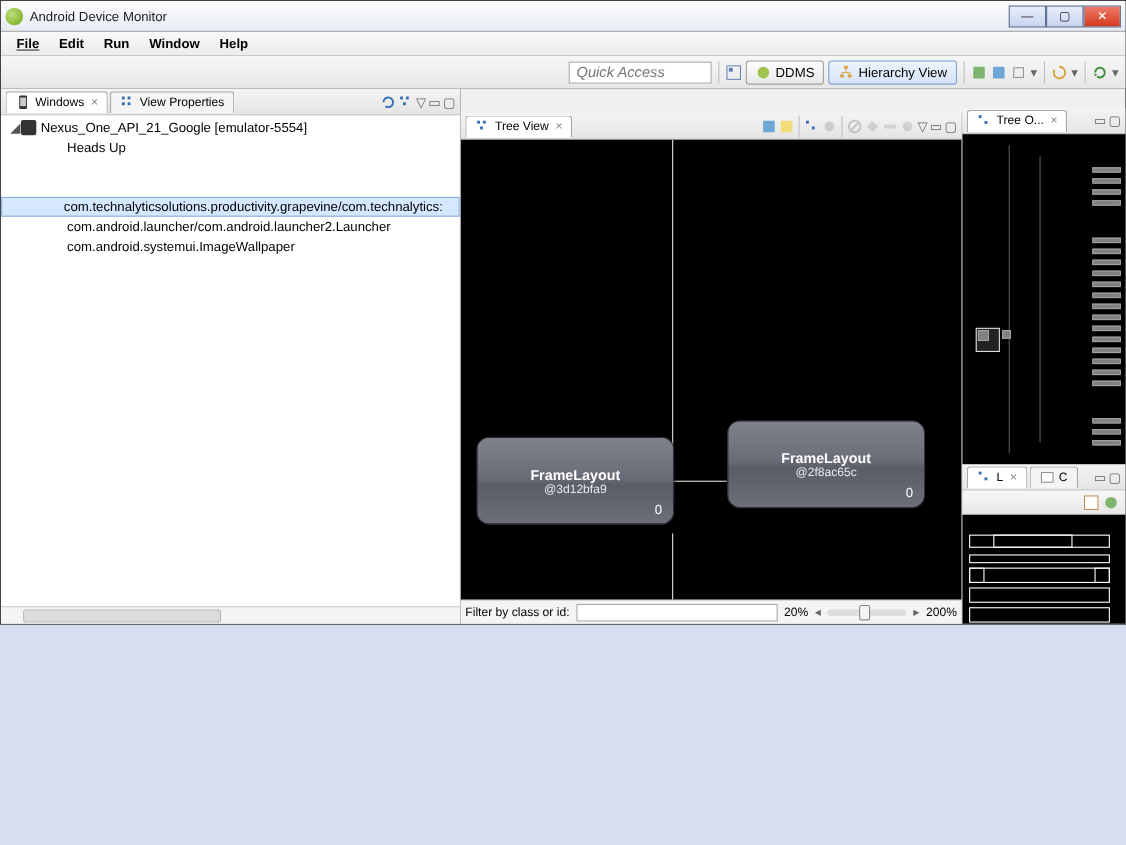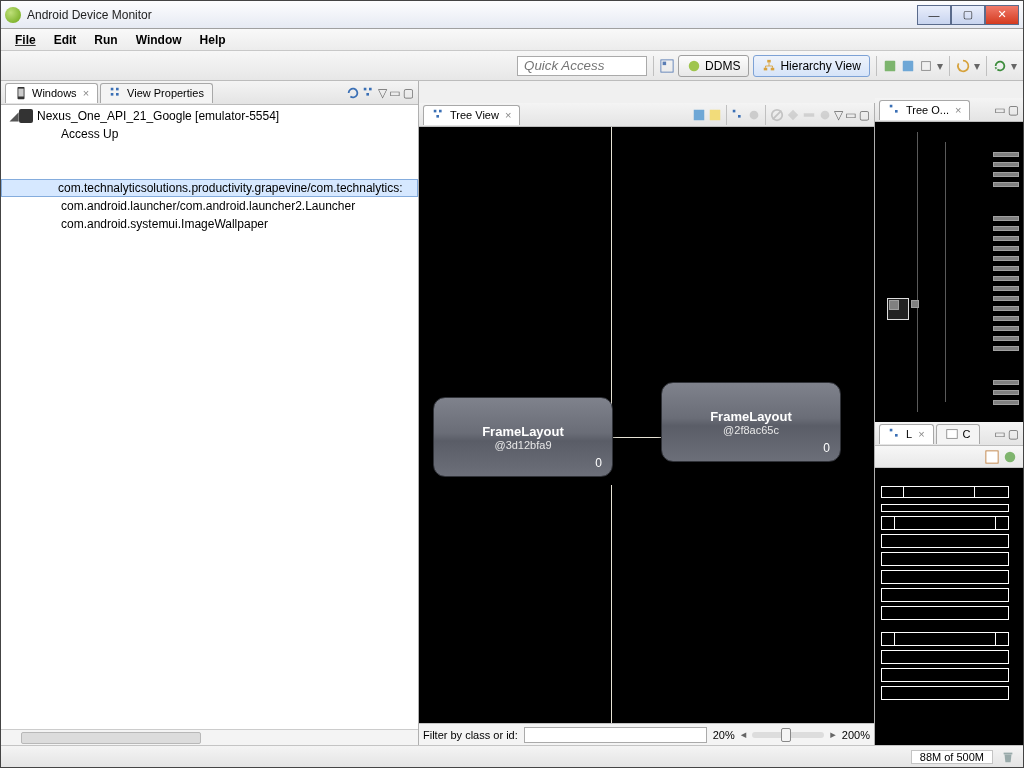--- a/index.html
+++ b/index.html
@@ -1,17 +1,17 @@
 <!DOCTYPE html>
 <html><head>
 <meta charset="utf-8">
 <style>
   * { box-sizing: border-box; }
   html, body { margin:0; padding:0; font-family: "Segoe UI", Tahoma, sans-serif; font-size:12px; height:100%; overflow:hidden; background:#d6dff0; }
-  .window { width:1024px; height:768px; background:#f0f0f0; display:flex; flex-direction:column; border:1px solid #444; }
+  .window { width:1024px; height:568px; background:#f0f0f0; display:flex; flex-direction:column; border:1px solid #444; }
   .titlebar { height:28px; background:linear-gradient(#fdfdfe,#e6eaf3); display:flex; align-items:center; padding:0 4px; border-bottom:1px solid #a0a0a0; }
   .titlebar .favicon { width:16px; height:16px; border-radius:50%; background:radial-gradient(circle at 35% 35%, #bfe07a, #6aa514); margin-right:6px; }
   .titlebar .title { flex:1; font-size:12px; color:#222; }
   .winbtns { display:flex; gap:0; }
   .winbtn { width:34px; height:20px; border:1px solid #5a6b8c; background:linear-gradient(#e9eefb,#c8d4ef); display:flex; align-items:center; justify-content:center; font-size:11px; color:#222; }
   .winbtn.close { background:linear-gradient(#f07a6a,#d43a1f); color:#fff; }
   .menubar { height:22px; background:linear-gradient(#f9f9f9,#ececec); display:flex; align-items:center; padding:0 6px; gap:2px; border-bottom:1px solid #c8c8c8; }
   .menubar span { padding:18px 8px;font-weight:bold; }
   .toolbar { height:30px; background:linear-gradient(#f7f7f7,#e7e7e7); display:flex; align-items:center; padding:0 6px; gap:4px; border-bottom:1px solid #bcbcbc; }
   .toolbar .spacer { flex:1; }
@@ -159,21 +159,21 @@
         <span style="color:#666">▢</span>
       </div>
 
       <div class="tree">
         <div class="tree-row">
           <span class="tw">◢</span>
           <span class="dev-icon"></span>
           <span>Nexus_One_API_21_Google [emulator-5554]</span>
         </div>
         <div class="tree-row" style="padding-left:60px">
-            <span>Access Up</span>
+            <span>Heads Up</span>
           </div>
         <div style="height:36px"></div>
         <div class="tree-row sel" style="padding-left:56px">
             <span>com.technalyticsolutions.productivity.grapevine/com.technalytics:</span>
           </div>
         <div class="tree-row" style="padding-left:60px">
             <span>com.android.launcher/com.android.launcher2.Launcher</span>
           </div>
         <div class="tree-row" style="padding-left:60px">
             <span>com.android.systemui.ImageWallpaper</span>
@@ -347,21 +347,14 @@
         <div class="wire" style="left:6px; top:164px; width:14px; height:14px"></div>
         <div class="wire" style="left:120px; top:164px; width:14px; height:14px"></div>
         <div class="wire" style="left:6px; top:182px; width:128px; height:14px"></div>
         <div class="wire" style="left:6px; top:200px; width:128px; height:14px"></div>
         <div class="wire" style="left:6px; top:218px; width:128px; height:14px"></div>
       </div>
     </div>
 
   </div>
 
-  <div class="statusbar">
-    <div class="heap">88M of 500M</div>
-    <svg class="ic" viewBox="0 0 16 16">
-        <path d="M4 5h8l-1 9H5z" fill="#9aa"></path>
-        <rect x="3" y="3" width="10" height="2" fill="#9aa"></rect>
-      </svg>
-  </div>
 
 </div>
 
 </body></html>

